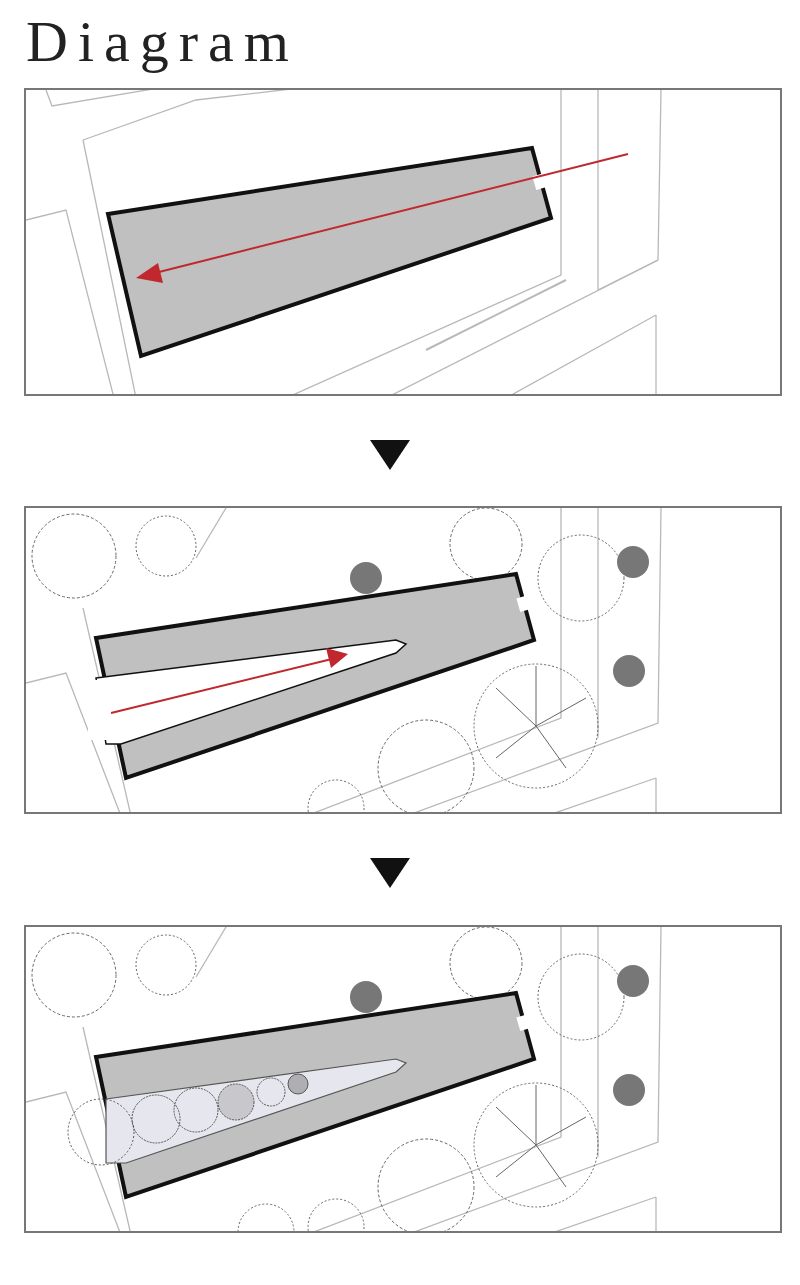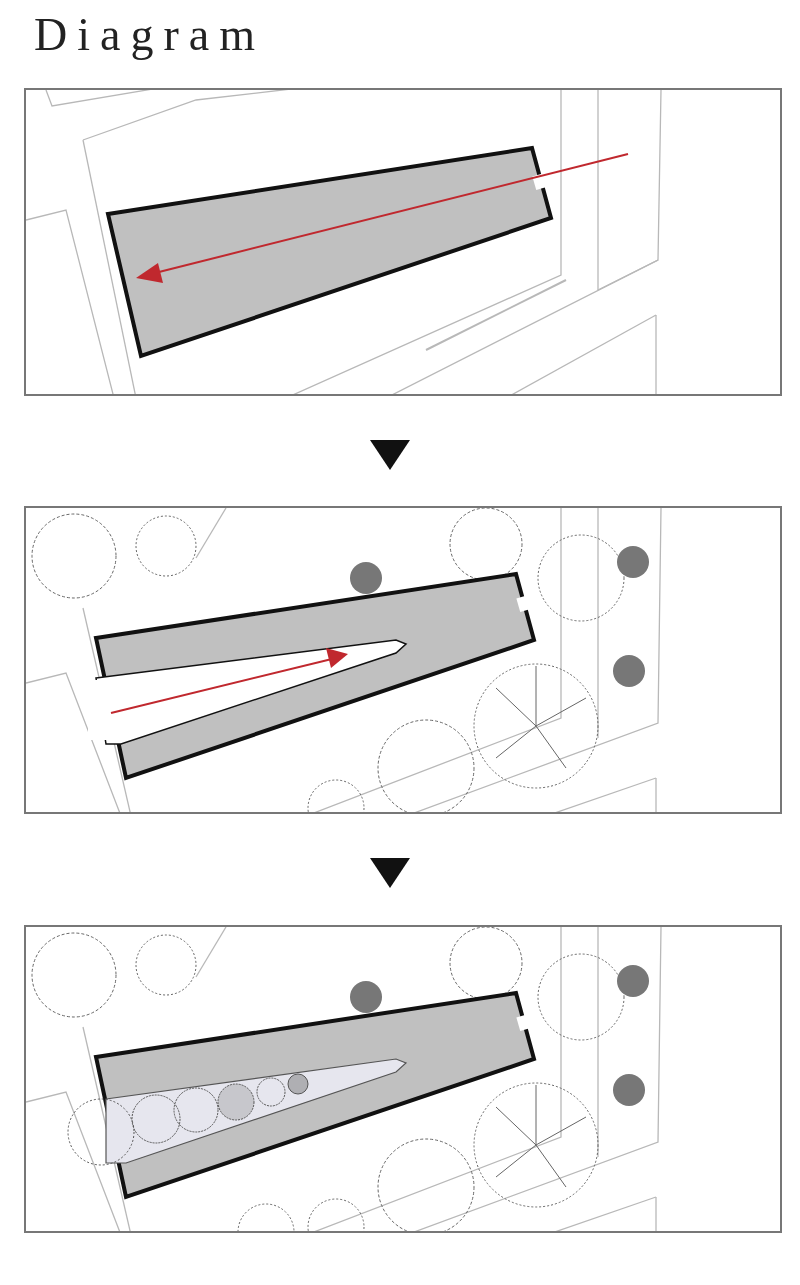--- a/index.html
+++ b/index.html
@@ -1,17 +1,17 @@
 <!DOCTYPE html>
 <html><head>
 <meta charset="utf-8">
 <style>
   html, body { margin:0; padding:0; background:#ffffff; }
   body { width:800px; height:1285px; position:relative; overflow:hidden; font-family:"DejaVu Serif", serif; }
-  .title { position:absolute; left:26px; top:8px; font-size:46px; letter-spacing:10px; color:#222; font-family:"Liberation Serif", "DejaVu Serif", serif;margin-left:8px; }
+  .title { position:absolute; left:26px; top:8px; font-size:58px; letter-spacing:10px; color:#222; font-family:"Liberation Serif", "DejaVu Serif", serif; }
   .panel { position:absolute; left:24px; width:758px; height:308px; border:2px solid #777; box-sizing:border-box; background:#fff; overflow:hidden; }
   .p1 { top:88px; }
   .p2 { top:506px; }
   .p3 { top:925px; }
   .panel svg { position:absolute; left:0; top:0; }
   .arrow-down { position:absolute; left:370px; width:0; height:0; border-left:20px solid transparent; border-right:20px solid transparent; border-top:30px solid #111; }
   .a1 { top:440px; }
   .a2 { top:858px; }
 </style>
 </head>

